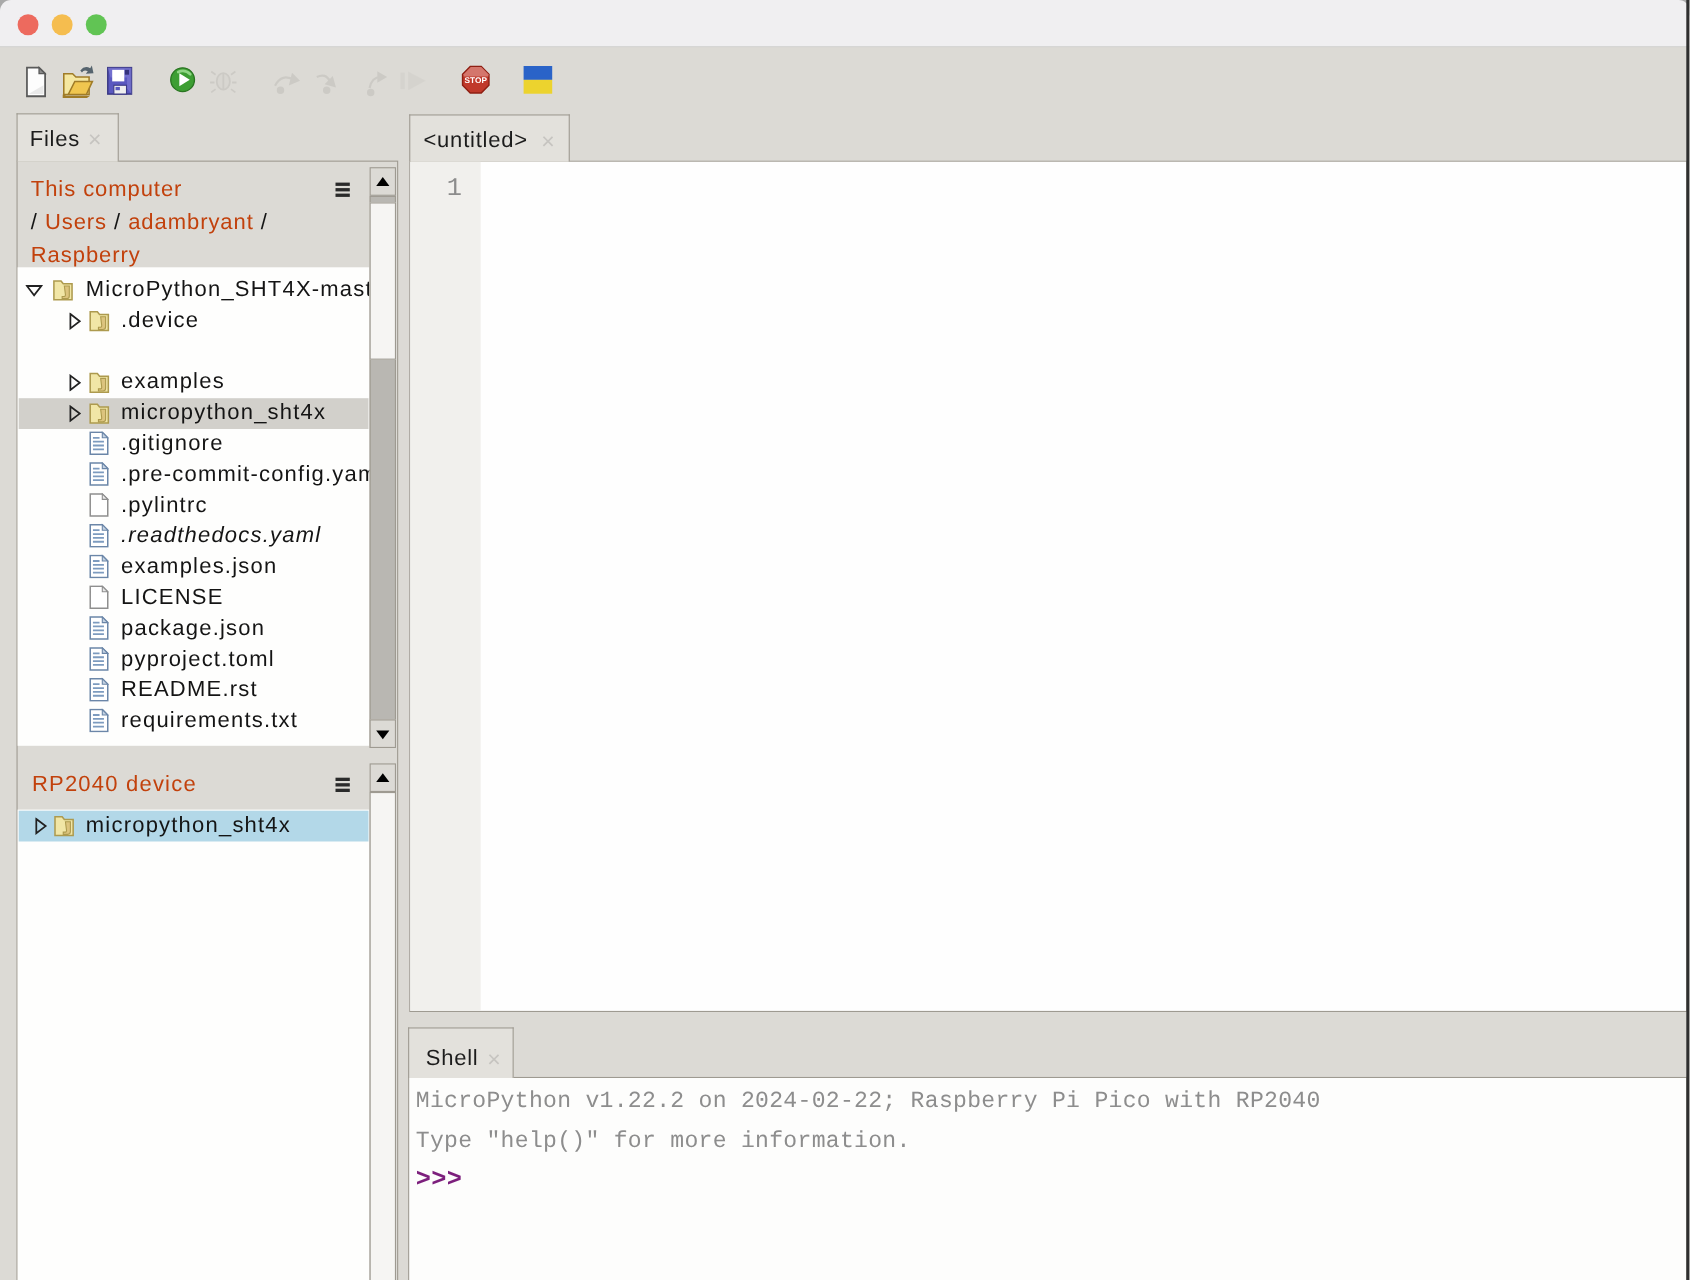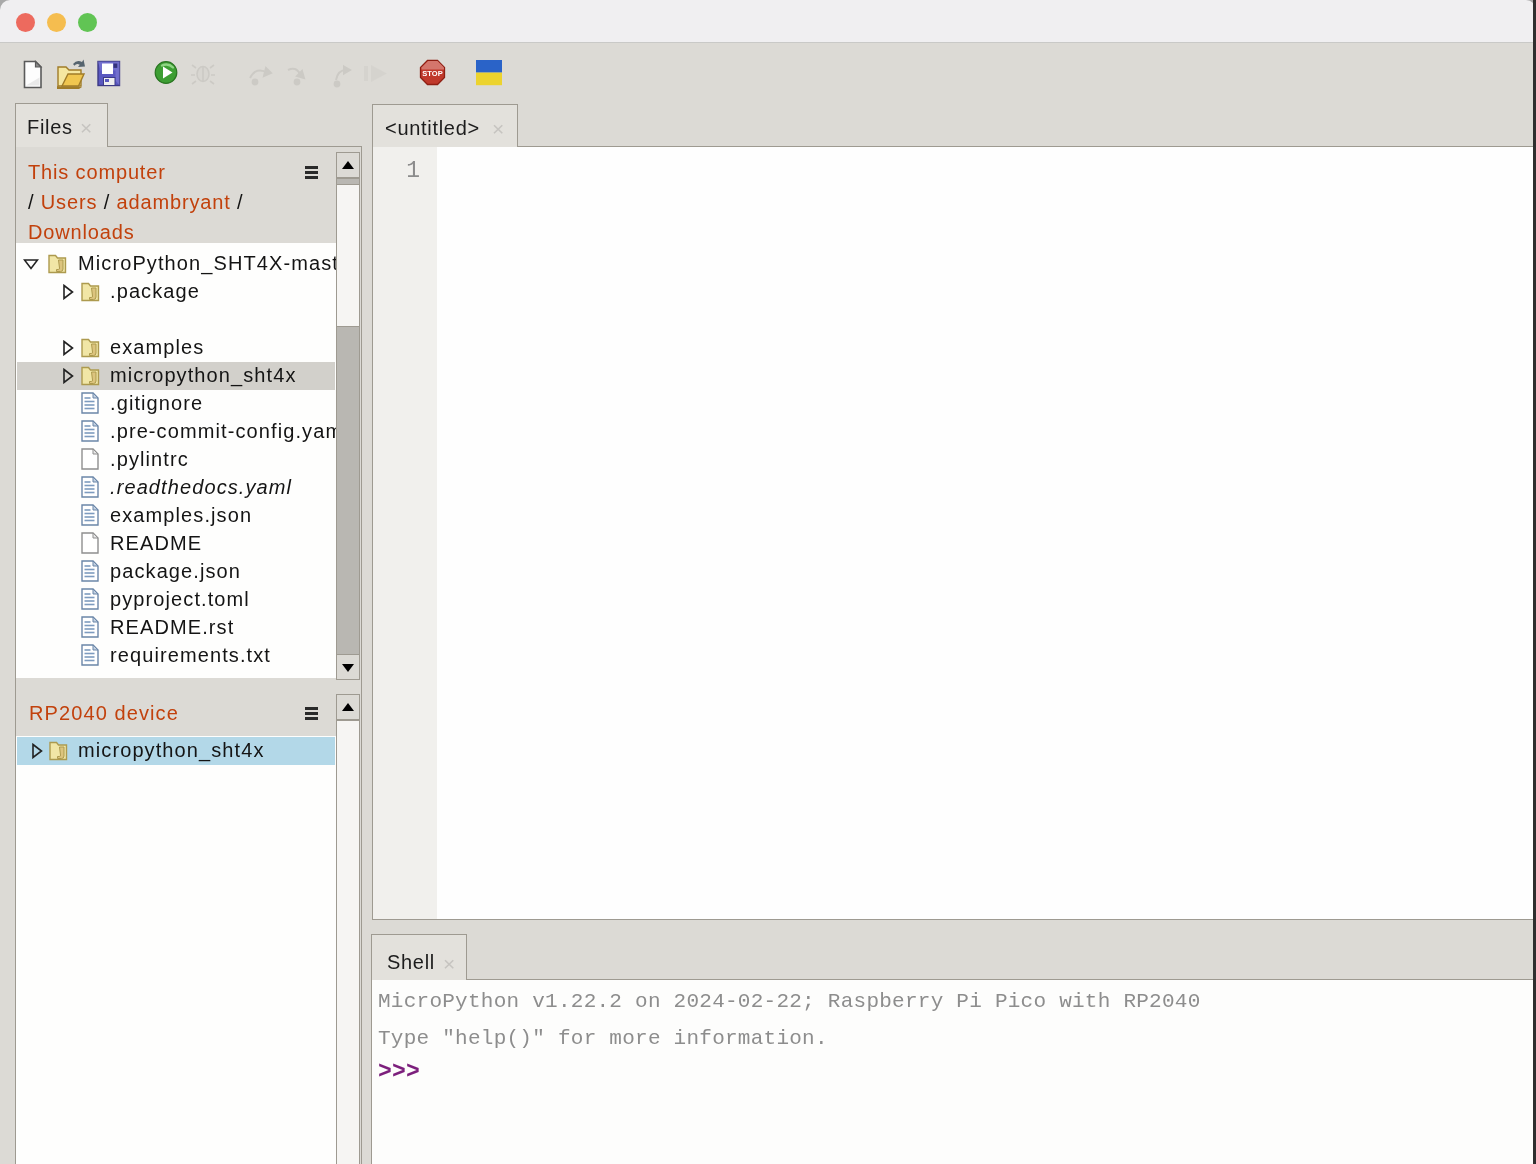--- a/index.html
+++ b/index.html
@@ -110,21 +110,21 @@
 
 <div class="abs tab" style="left:15px; top:103px; width:93px; height:44px;text-align:right;">
   <span style="position:absolute; left:11px; top:12px;">Files</span>
   <span class="tabx" style="position:absolute; left:64px; top:12px;">×</span>
 </div>
 <div class="abs panel" style="left:15px; top:146px; width:347px; height:1020px;"></div>
 
 <div class="abs" style="left:28px; top:157px; width:290px; font-size:20px; letter-spacing:0.85px; line-height:30px;">
   <span class="link">This computer</span><br>
   <span style="color:#141414;">/ </span><span class="link">Users</span><span style="color:#141414;"> / </span><span class="link">adambryant</span><span style="color:#141414;"> /</span><br>
-  <span class="link">Downloads</span>
+  <span class="link">Raspberry</span>
 </div>
 <div class="burger" style="left:305px; top:166px;">
     <div></div>
     <div></div>
     <div></div>
   </div>
 
 <div class="abs" style="left:16px; top:243px; width:320px; height:435px; background:#fefefd; overflow:hidden;">
 
   <div class="row" style="top:7px;">
@@ -137,21 +137,21 @@
     <span class="treetext abs" style="left:61px; top:2px;">MicroPython_SHT4X-maste</span>
   </div>
 
   <div class="row" style="top:35px;">
     <svg class="abs" style="left:45px; top:6px;" width="12" height="16">
         <path d="M2 1.5 l8.5 6.5 -8.5 6.5 z" fill="none" stroke="#222" stroke-width="1.6"></path>
       </svg>
     <svg class="abs" style="left:63px; top:2px;" width="21" height="22">
         <use href="#folder"></use>
       </svg>
-    <span class="treetext abs" style="left:93px; top:2px;">.package</span>
+    <span class="treetext abs" style="left:93px; top:2px;">.device</span>
   </div>
 
 
   <div class="row" style="top:91px;">
     <svg class="abs" style="left:45px; top:6px;" width="12" height="16">
         <path d="M2 1.5 l8.5 6.5 -8.5 6.5 z" fill="none" stroke="#222" stroke-width="1.6"></path>
       </svg>
     <svg class="abs" style="left:63px; top:2px;" width="21" height="22">
         <use href="#folder"></use>
       </svg>
@@ -195,21 +195,21 @@
   <div class="row" style="top:259px;">
       <svg class="abs" style="left:64px; top:2px;" width="18" height="22">
         <use href="#doclined"></use>
       </svg>
       <span class="treetext abs" style="left:93px; top:2px;">examples.json</span>
     </div>
   <div class="row" style="top:287px;">
       <svg class="abs" style="left:64px; top:2px;" width="18" height="22">
         <use href="#docplain"></use>
       </svg>
-      <span class="treetext abs" style="left:93px; top:2px;">README</span>
+      <span class="treetext abs" style="left:93px; top:2px;">LICENSE</span>
     </div>
   <div class="row" style="top:315px;">
       <svg class="abs" style="left:64px; top:2px;" width="18" height="22">
         <use href="#doclined"></use>
       </svg>
       <span class="treetext abs" style="left:93px; top:2px;">package.json</span>
     </div>
   <div class="row" style="top:343px;">
       <svg class="abs" style="left:64px; top:2px;" width="18" height="22">
         <use href="#doclined"></use>

